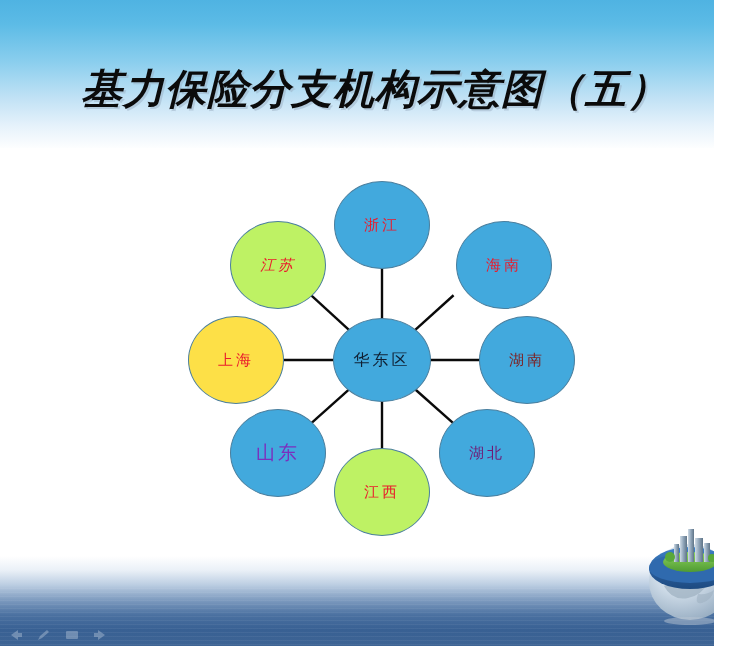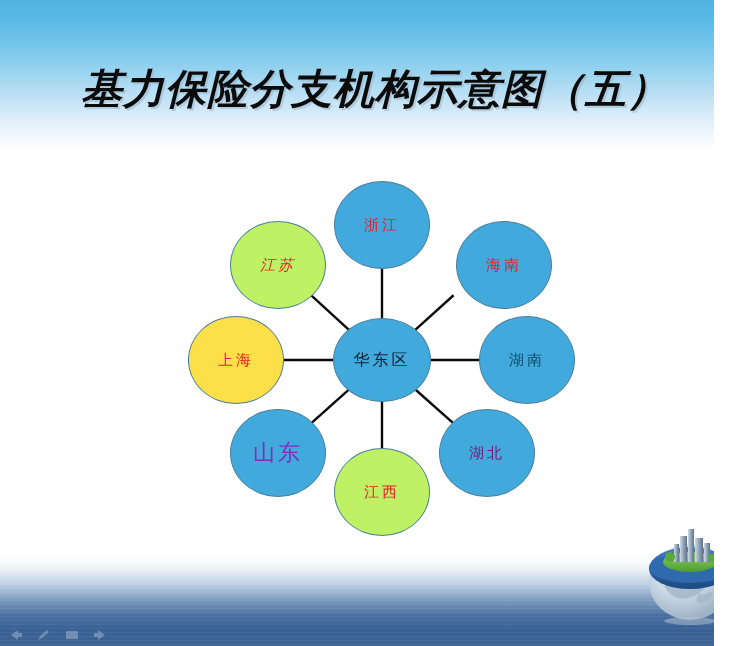--- a/index.html
+++ b/index.html
@@ -115,21 +115,21 @@
     user-select: none;
   }
   .node-label {
     letter-spacing: 3px;
   }
   .node.hub {
     color: #102033;
     font-size: 16px;
   }
   .node.red   { color: #ea1b2c; font-size: 15px; }
-  .node.purple{ color: #7b2fbe; font-size: 22px; font-family: Liberation Mono, monospace; }
+  .node.purple{ color: #7b2fbe; font-size: 19px; font-family: Liberation Mono, monospace; }
 
   
   .globe-wrap {
     position: absolute;
     left: 634px;
     top: 524px;
     width: 112px;
     height: 104px;
   }
   .globe-wrap svg { display: block; }
@@ -207,21 +207,21 @@
     </div>
 
     <div id="nodes-layer">
         <div class="node red" style="left: 154px; top: 21px; width: 96px; height: 88px; background: rgb(66, 169, 221); border-color: rgb(75, 127, 158);">
           <span class="node-label" style="color: rgb(234, 27, 44);">浙江</span>
         </div>
         <div class="node red" style="left: 276px; top: 61px; width: 96px; height: 88px; background: rgb(66, 169, 221); border-color: rgb(75, 127, 158);">
           <span class="node-label" style="color: rgb(234, 27, 44);">海南</span>
         </div>
         <div class="node red" style="left: 299px; top: 156px; width: 96px; height: 88px; background: rgb(66, 169, 221); border-color: rgb(75, 127, 158);">
-          <span class="node-label" style="color: #0c4a6e;">湖南</span>
+          <span class="node-label" style="color: #7f1d1d;">湖南</span>
         </div>
         <div class="node red" style="left: 259px; top: 249px; width: 96px; height: 88px; background: rgb(66, 169, 221); border-color: rgb(75, 127, 158);">
           <span class="node-label" style="color: #701a75;">湖北</span>
         </div>
         <div class="node red" style="left: 154px; top: 288px; width: 96px; height: 88px; background: #bef264; border-color: rgb(75, 127, 158);">
           <span class="node-label" style="color: rgb(234, 27, 44);">江西</span>
         </div>
         <div class="node purple" style="left: 50px; top: 249px; width: 96px; height: 88px; background: rgb(66, 169, 221); border-color: rgb(75, 127, 158);">
           <span class="node-label" style="color: rgb(123, 47, 190);">山东</span>
         </div>

